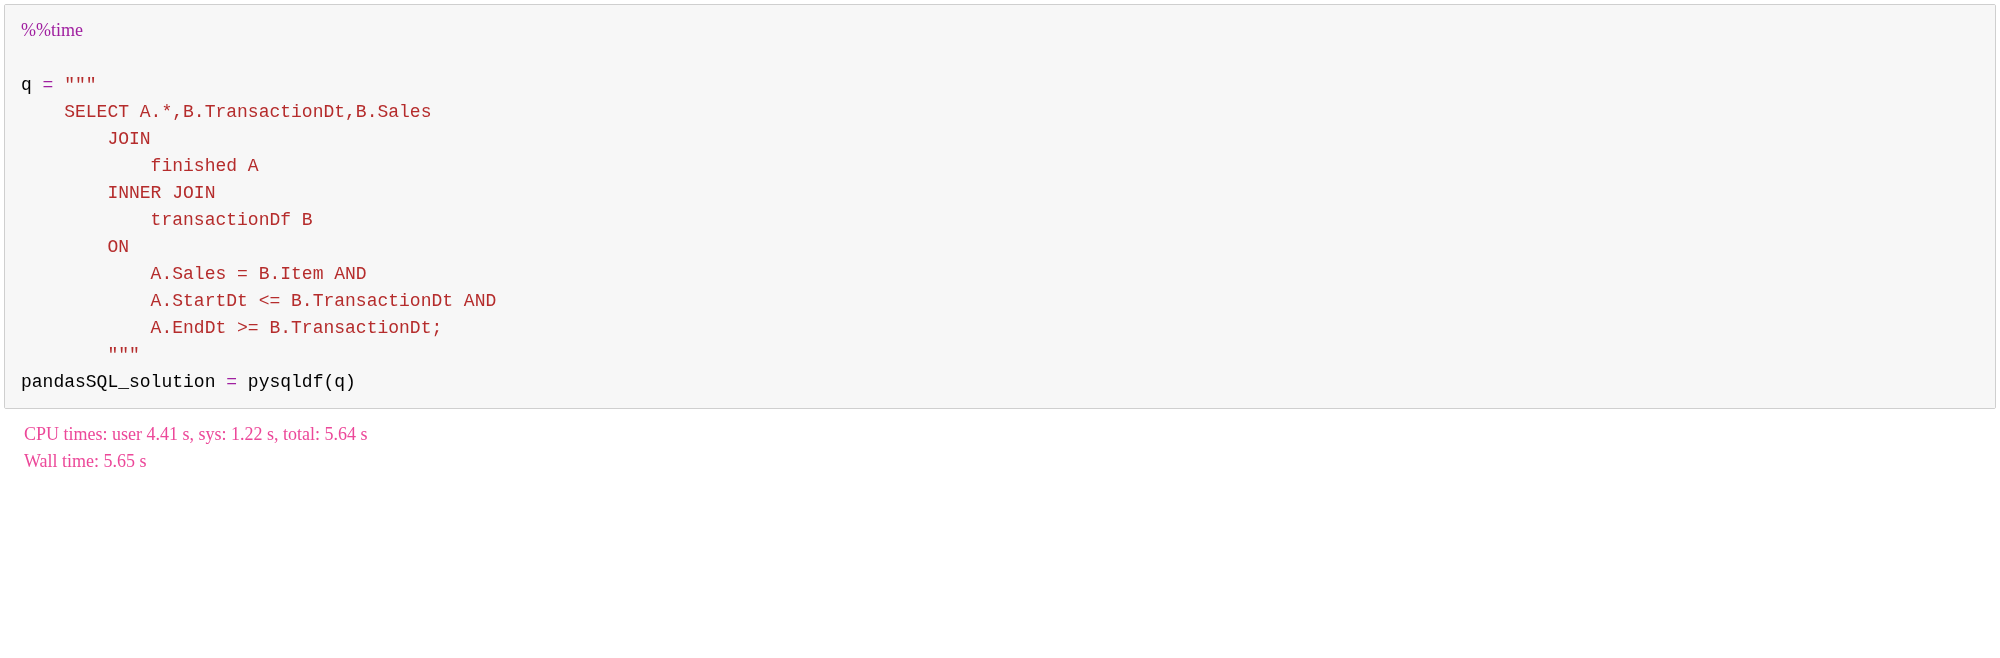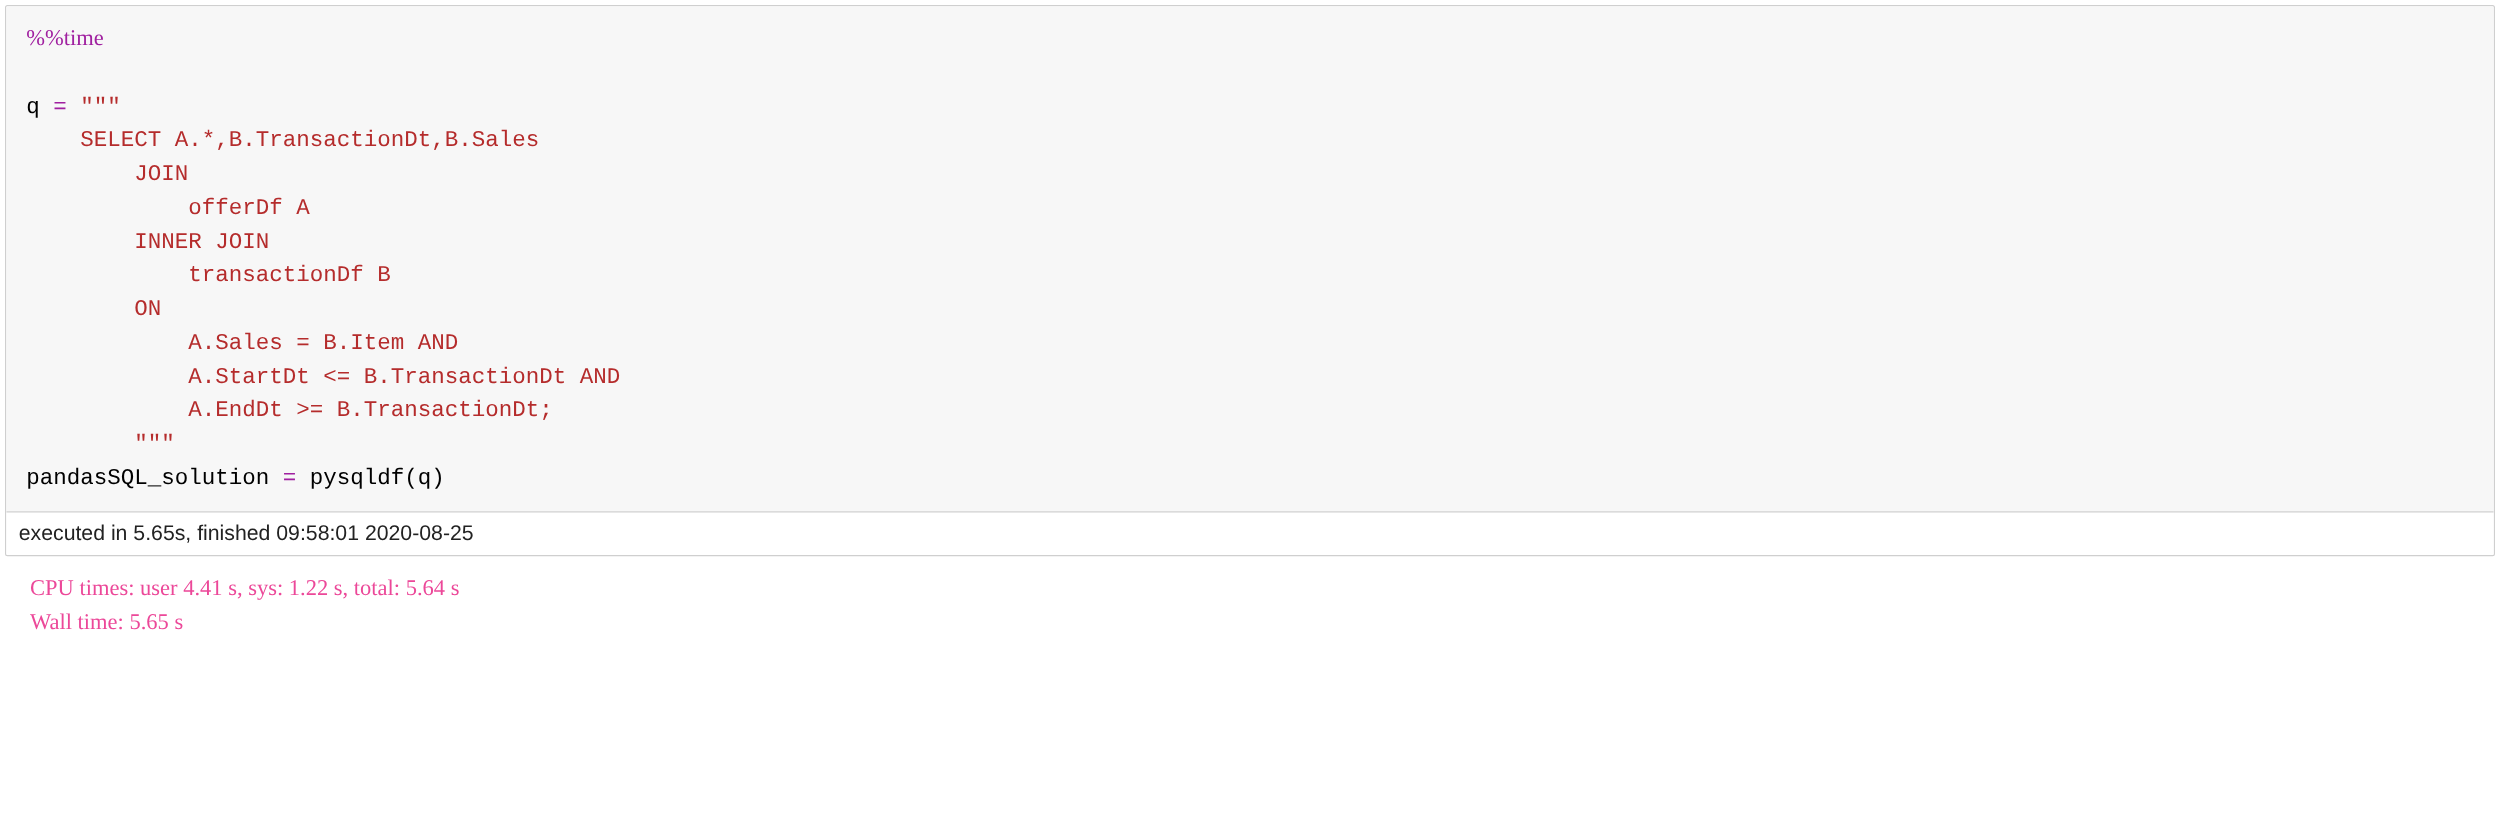--- a/index.html
+++ b/index.html
@@ -47,26 +47,25 @@
   </style>
 </head>
 <body>
 
 <div class="code-cell">
   <div class="code-input"><span class="tok-magic">%%time</span>
 
 <span class="tok-plain">q </span><span class="tok-op">= </span><span class="tok-str">"""</span>
 <span class="tok-str">    SELECT A.*,B.TransactionDt,B.Sales</span>
 <span class="tok-str">        JOIN</span>
-<span class="tok-str">            offerDf A</span>
+<span class="tok-str">            finished A</span>
 <span class="tok-str">        INNER JOIN</span>
 <span class="tok-str">            transactionDf B</span>
 <span class="tok-str">        ON</span>
 <span class="tok-str">            A.Sales = B.Item AND</span>
 <span class="tok-str">            A.StartDt &lt;= B.TransactionDt AND</span>
 <span class="tok-str">            A.EndDt &gt;= B.TransactionDt;</span>
 <span class="tok-str">        """</span>
 <span class="tok-plain">pandasSQL_solution </span><span class="tok-op">= </span><span class="tok-func">pysqldf(q)</span>
 </div>
-  <div class="exec-info">executed in 5.65s, finished 09:58:01 2020-08-25</div>
 </div>
 <div class="code-output"><span>CPU times: user 4.41 s, sys: 1.22 s, total: 5.64 s</span>
 <span>Wall time: 5.65 s</span></div>
 
 </body></html>

